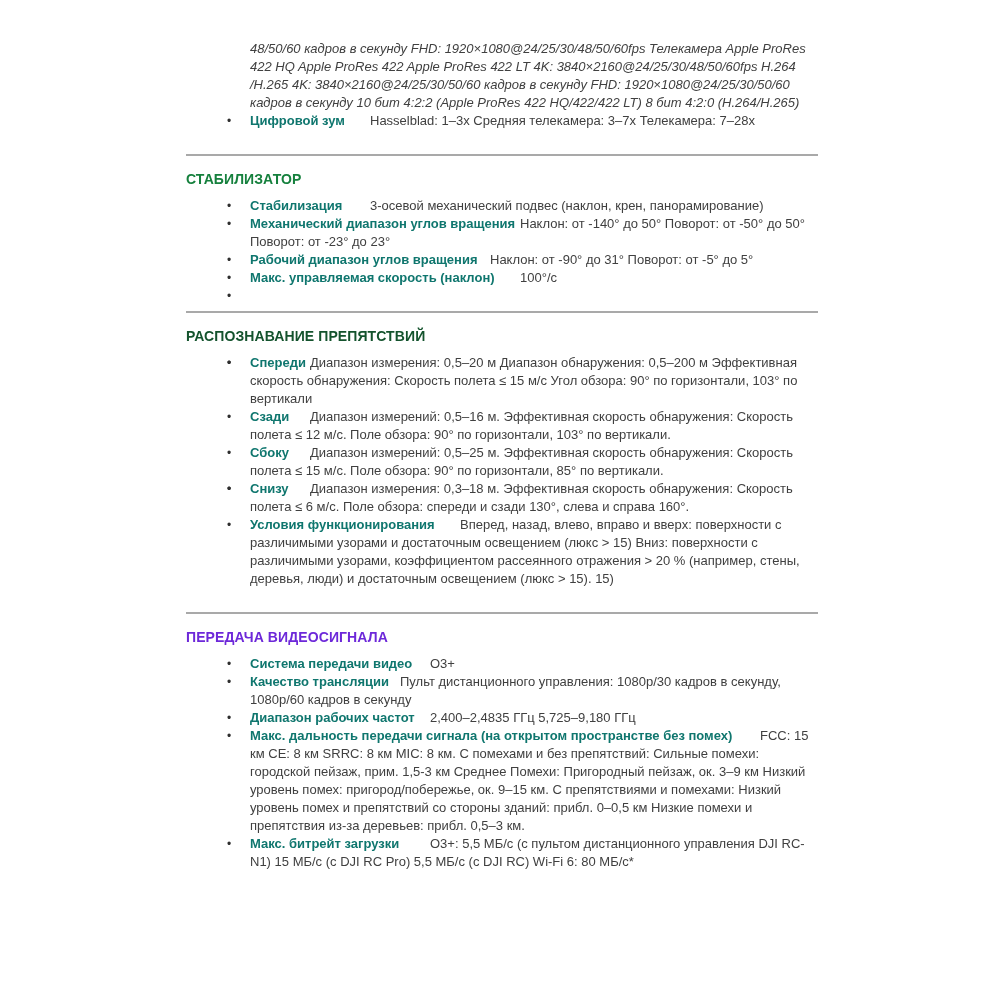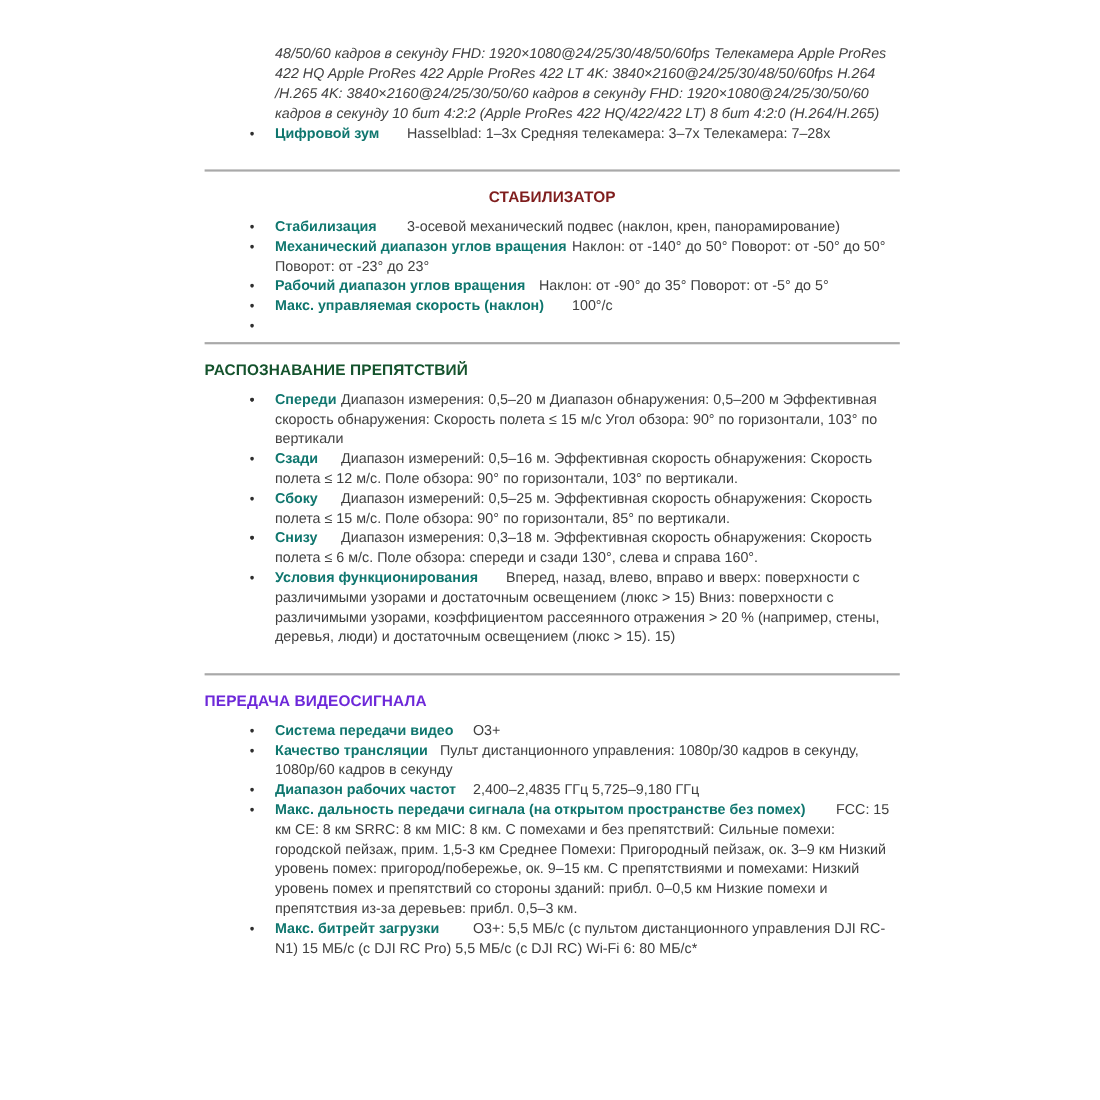--- a/index.html
+++ b/index.html
@@ -75,35 +75,35 @@
   <p class="continuation">48/50/60 кадров в секунду FHD: 1920×1080@24/25/30/48/50/60fps Телекамера Apple ProRes 422 HQ Apple ProRes 422 Apple ProRes 422 LT 4K: 3840×2160@24/25/30/48/50/60fps H.264 /H.265 4K: 3840×2160@24/25/30/50/60 кадров в секунду FHD: 1920×1080@24/25/30/50/60 кадров в секунду 10 бит 4:2:2 (Apple ProRes 422 HQ/422/422 LT) 8 бит 4:2:0 (H.264/H.265)</p>
   <div class="intro-items">
   <div class="spec-item">
     <span class="bullet">•</span>
     <p class="spec-text"><b class="spec-label">Цифровой зум</b>	<span class="spec-value">Hasselblad: 1–3x Средняя телекамера: 3–7x Телекамера: 7–28x</span></p>
   </div>
 </div>
   <div id="sections-root">
   <section class="section">
     <div class="divider" style="background: rgb(169, 169, 169);"></div>
-    <h2 class="section-title" style="color: #7f1d1d; text-align: center;">СТАБИЛИЗАТОР</h2>
+    <h2 class="section-title" style="color: #15803d;">СТАБИЛИЗАТОР</h2>
     <div class="section-items">
   <div class="spec-item">
     <span class="bullet">•</span>
     <p class="spec-text"><b class="spec-label">Стабилизация</b>	<span class="spec-value">3-осевой механический подвес (наклон, крен, панорамирование)</span></p>
   </div>
 
   <div class="spec-item">
     <span class="bullet">•</span>
     <p class="spec-text"><b class="spec-label">Механический диапазон углов вращения</b>	<span class="spec-value">Наклон: от -140° до 50° Поворот: от -50° до 50° Поворот: от -23° до 23°</span></p>
   </div>
 
   <div class="spec-item">
     <span class="bullet">•</span>
-    <p class="spec-text"><b class="spec-label">Рабочий диапазон углов вращения</b>	<span class="spec-value">Наклон: от -90° до 35° Поворот: от -5° до 5°</span></p>
+    <p class="spec-text"><b class="spec-label">Рабочий диапазон углов вращения</b>	<span class="spec-value">Наклон: от -90° до 31° Поворот: от -5° до 5°</span></p>
   </div>
 
   <div class="spec-item">
     <span class="bullet">•</span>
     <p class="spec-text"><b class="spec-label">Макс. управляемая скорость (наклон)</b>	<span class="spec-value">100°/с</span></p>
   </div>
 
   <div class="spec-item">
     <span class="bullet">•</span>
   </div>

